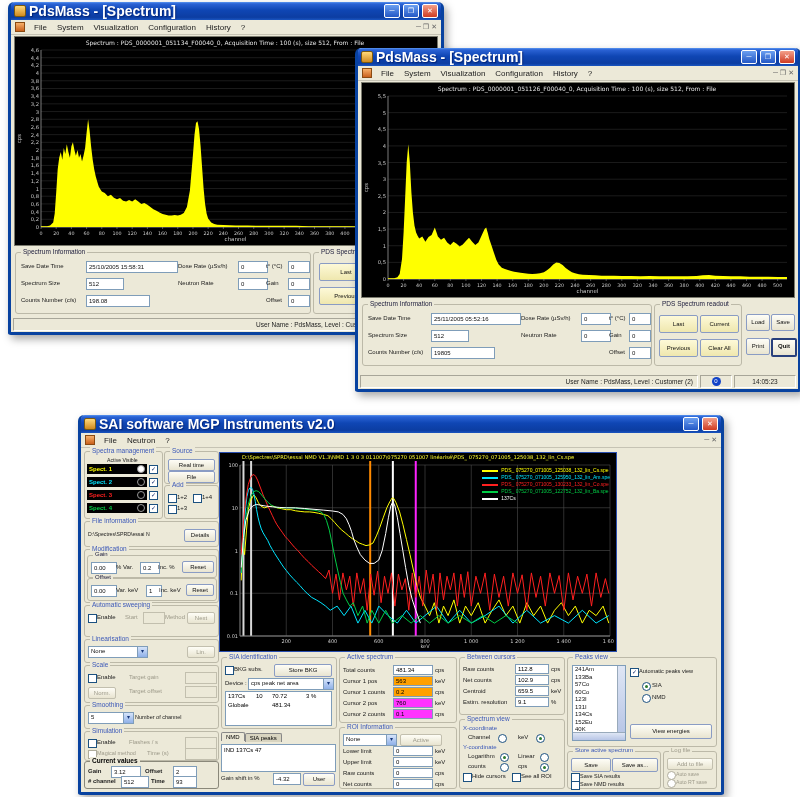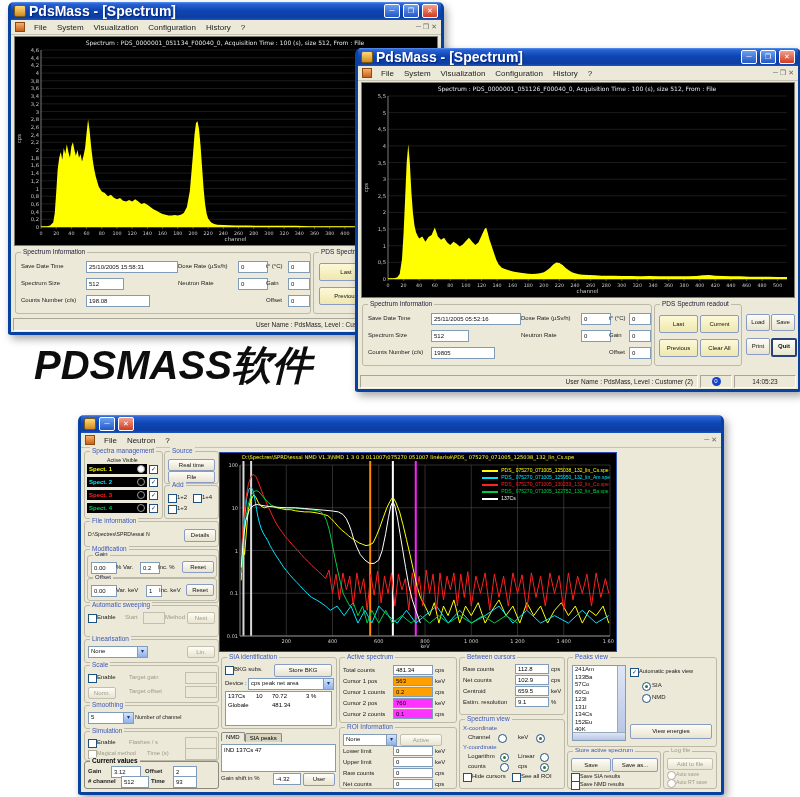--- a/index.html
+++ b/index.html
@@ -227,21 +227,20 @@
       <span class="btn yellow" style="left:5px;top:34px;width:52px;height:16px;line-height:16px">Previous</span>
       <span class="btn yellow" style="left:62px;top:34px;width:55px;height:16px;line-height:16px">Clear All</span>
     </div>
     <div class="sb">
       <span class="seg" style="flex:1">
           <span style="margin-left:238px">User Name : PdsMass, Level : Customer (2)</span>
         </span>
     </div>
   </div>
 
-  <div class="caption" style="z-index:0">PDSMASS软件</div>
 
   <div class="xpwin" id="win2" style="left:355px;top:48px;width:440px;height:341px;z-index:2">
     <div class="tb">
       <span class="tbico"></span>
       <span class="tbt">PdsMass - [Spectrum]</span>
       <span class="tbb">─</span>
       <span class="tbb">❐</span>
       <span class="tbb cls">✕</span>
     </div>
     <div class="menubar">
@@ -383,20 +382,21 @@
       <span class="seg" style="width:22px;justify-content:center">
         <span style="display:inline-block;width:9px;height:9px;border-radius:50%;background:#1243c8;color:#fff;font-size:6px;line-height:9px;text-align:center">0</span>
       </span>
       <span class="seg" style="width:52px;justify-content:center">14:05:23</span>
     </div>
   </div>
 
   <div class="xpwin" id="win3" style="left:78px;top:415px;width:640px;height:377px;z-index:3">
     <div class="tb">
       <span class="tbico"></span>
+      <span class="tbt">SAI software MGP Instruments v2.0</span>
       <span class="tbb">─</span>
       <span class="tbb cls">✕</span>
     </div>
     <div class="menubar">
       <span class="mico"></span>
       <span id="w3menu" style="display:flex">
           <span class="mi">File</span>
           <span class="mi">Neutron</span>
           <span class="mi">?</span>
         </span>

